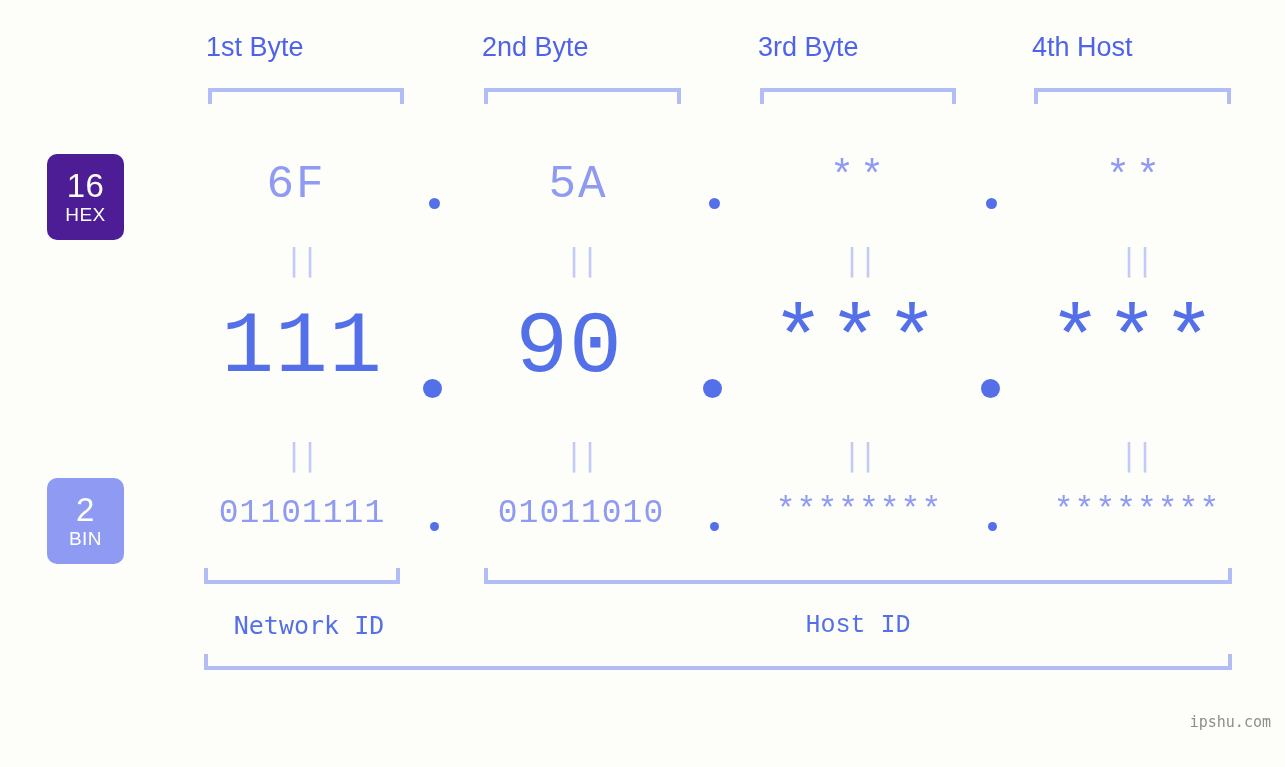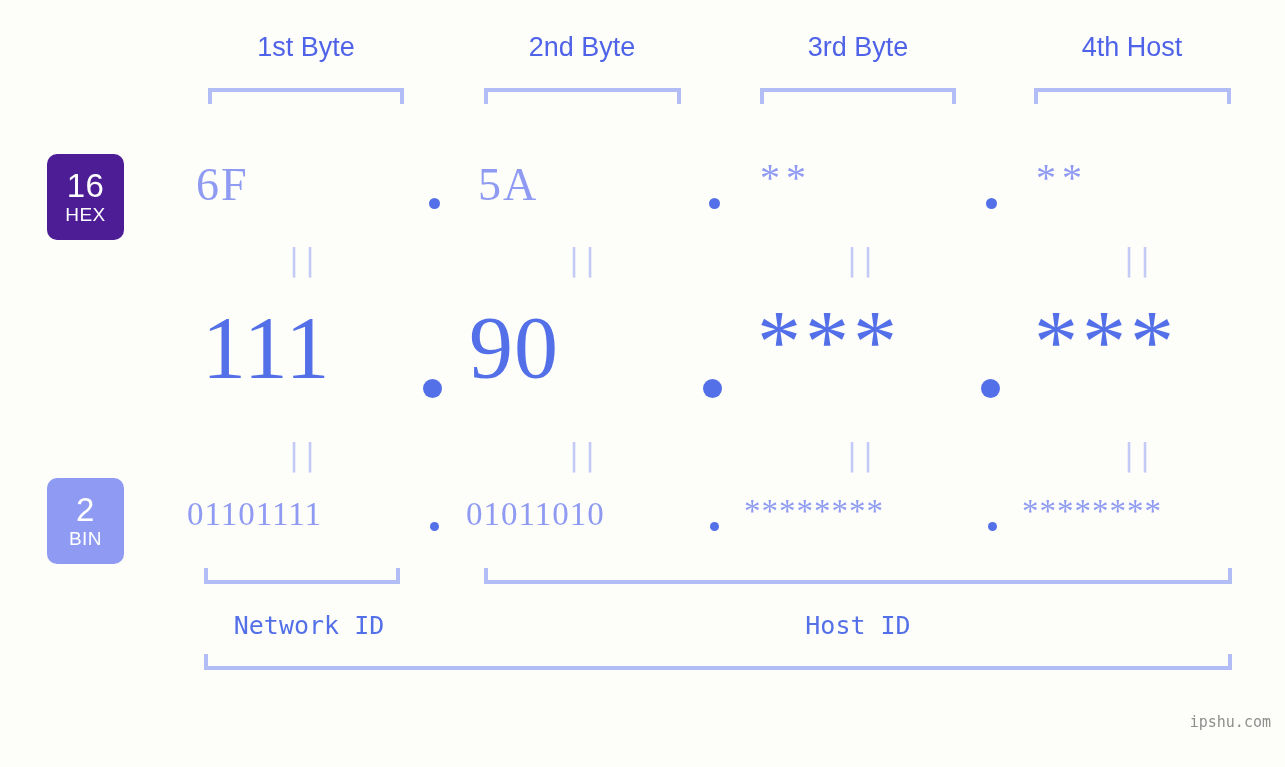--- a/index.html
+++ b/index.html
@@ -20,21 +20,21 @@
     left: 0; top: 0;
     width: 1285px;
     height: 767px;
   }
 
   
   .byte-label {
     position: absolute;
     top: 32px;
     width: 200px;
-    text-align: center;
+    text-align: left;
     font-family: "Liberation Sans", sans-serif;
     font-size: 27px;
     color: #4f63e8;
     letter-spacing: 0px;
     white-space: nowrap;
   }
 
   
   .bracket-top {
     position: absolute;
@@ -82,23 +82,23 @@
     margin-top: 2px;
     letter-spacing: 0.5px;
   }
   #badge-hex { top: 154px; background: #4c1d95; }
   #badge-dec { top: 315px; background: #7f8de9; }
   #badge-bin { top: 478px; background: #8f9bf2; }
 
   
   .cell {
     position: absolute;
-    text-align: left;
+    text-align: center;
     white-space: nowrap;
-    font-family: Liberation Serif, serif;
+    font-family: Liberation Mono, monospace;
   }
 
   
   .hex-row .cell {
     top: 155px;
     width: 200px;
     font-size: 46px;
     line-height: 60px;
     color: #8f9bf2;
     letter-spacing: 2px;
@@ -154,21 +154,21 @@
 
   
   .caption {
     position: absolute;
     text-align: center;
     font-family: "DejaVu Sans Mono", monospace;
     color: #5470e8;
     white-space: nowrap;
   }
   #cap-network { top: 611px; left: 204px; width: 210px; font-size: 25px; text-align: center; }
-  #cap-host    { top: 611px; left: 484px; width: 748px; font-size: 25px; }
+  #cap-host    { top: 611px; left: 484px; width: 748px; font-size: 25px; font-family: Liberation Mono, monospace; }
   #cap-class   { top: 694px; left: 204px; width: 1028px; font-size: 30px; }
 
   
   #watermark {
     position: absolute;
     right: 14px;
     top: 713px;
     font-family: "DejaVu Sans Mono", monospace;
     font-size: 15px;
     color: #8e8e8e;

